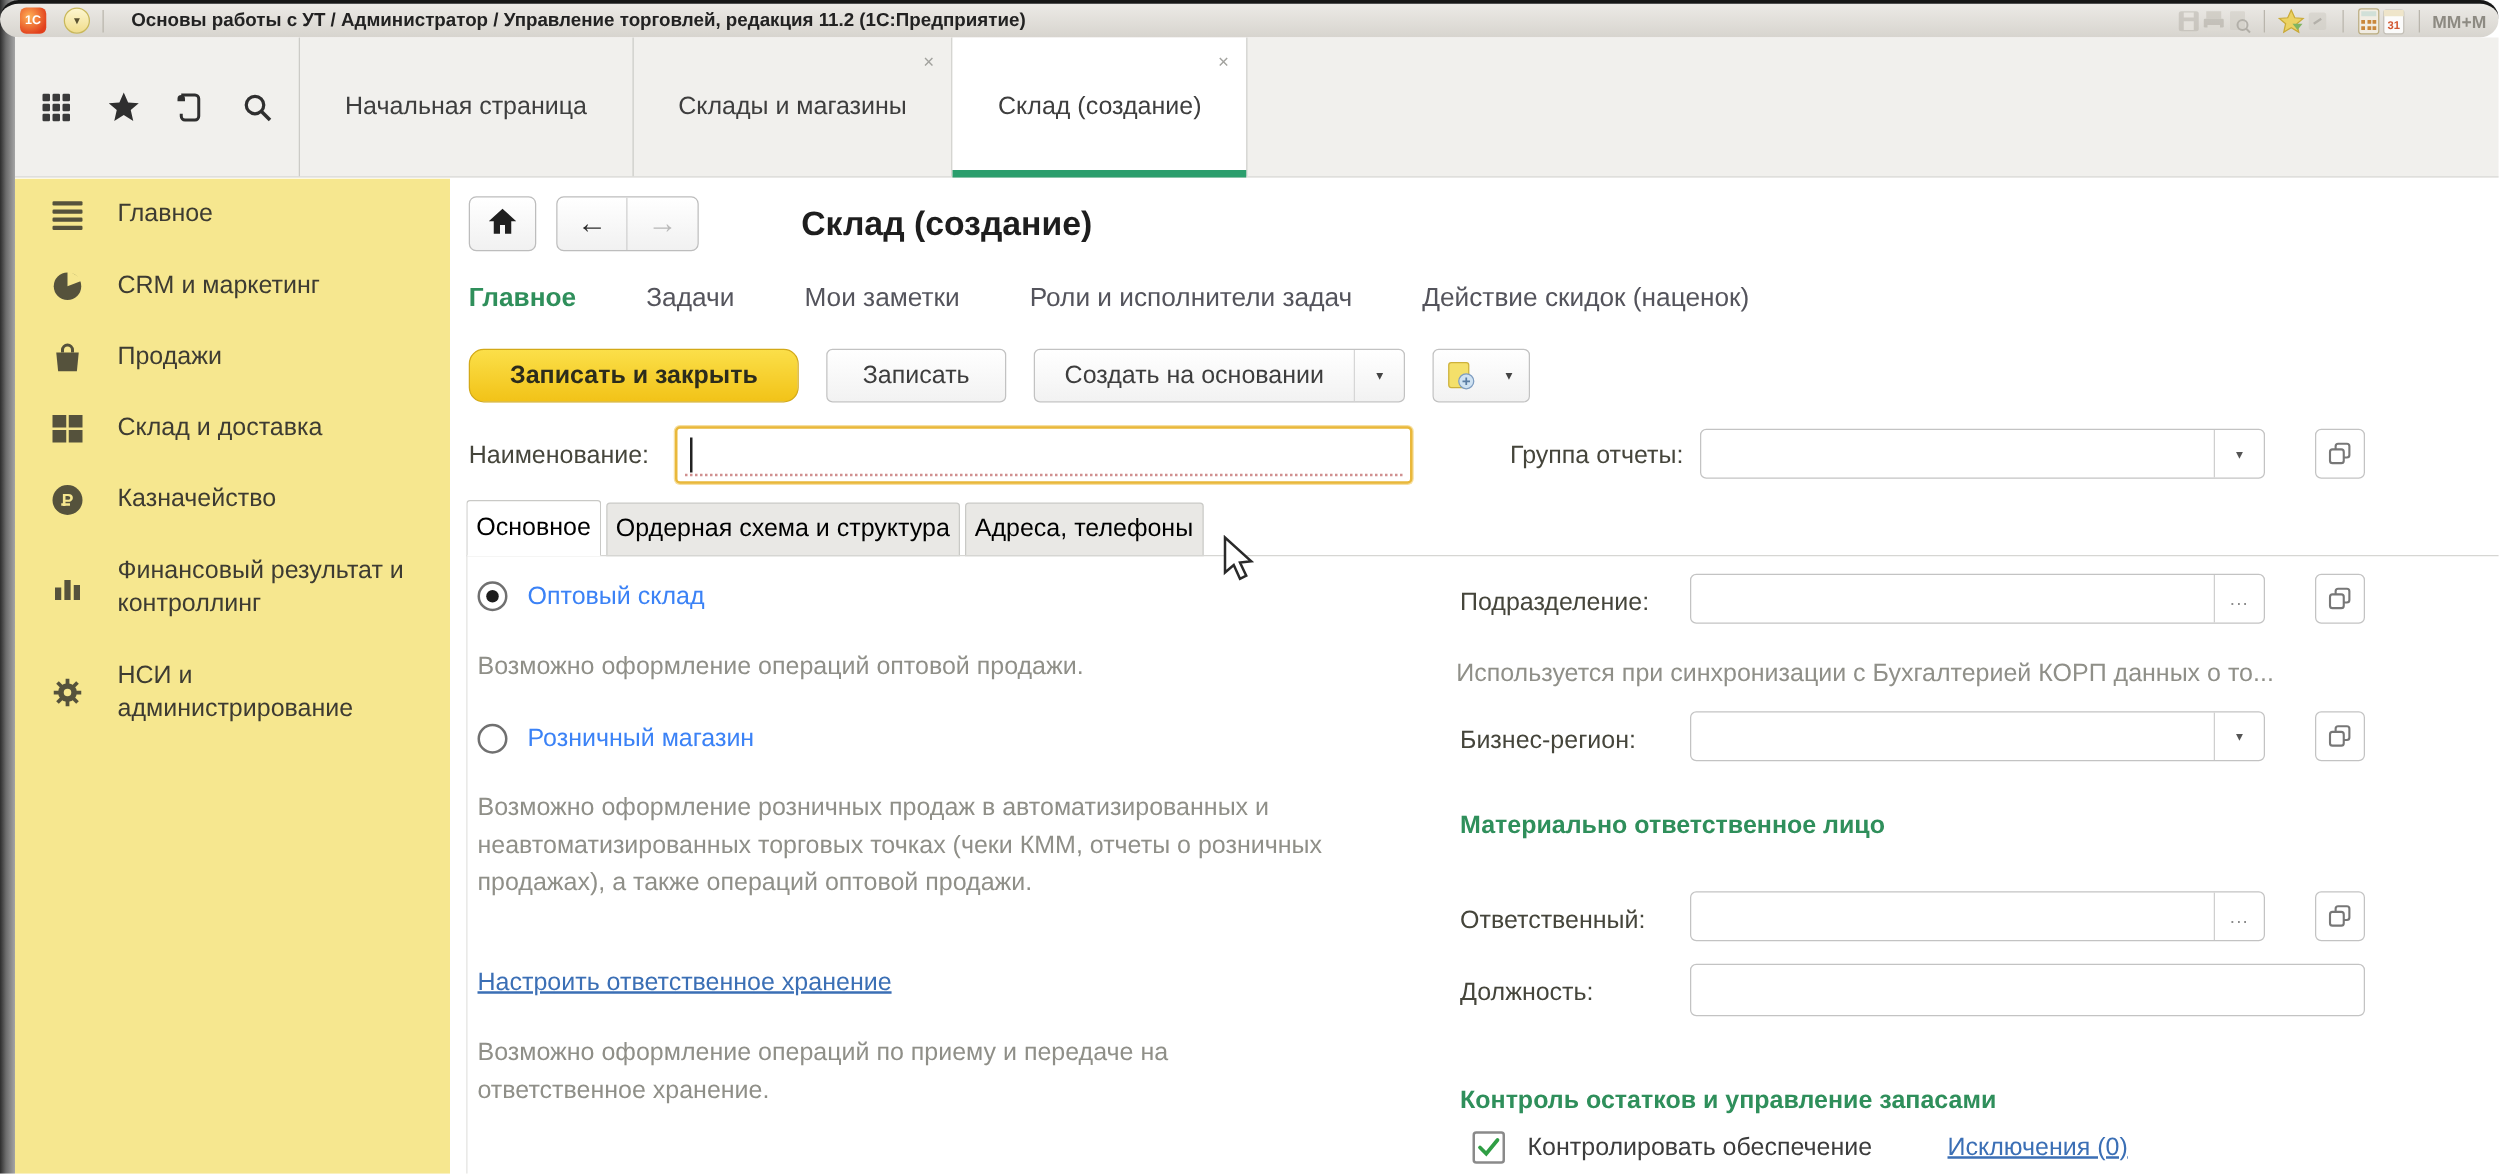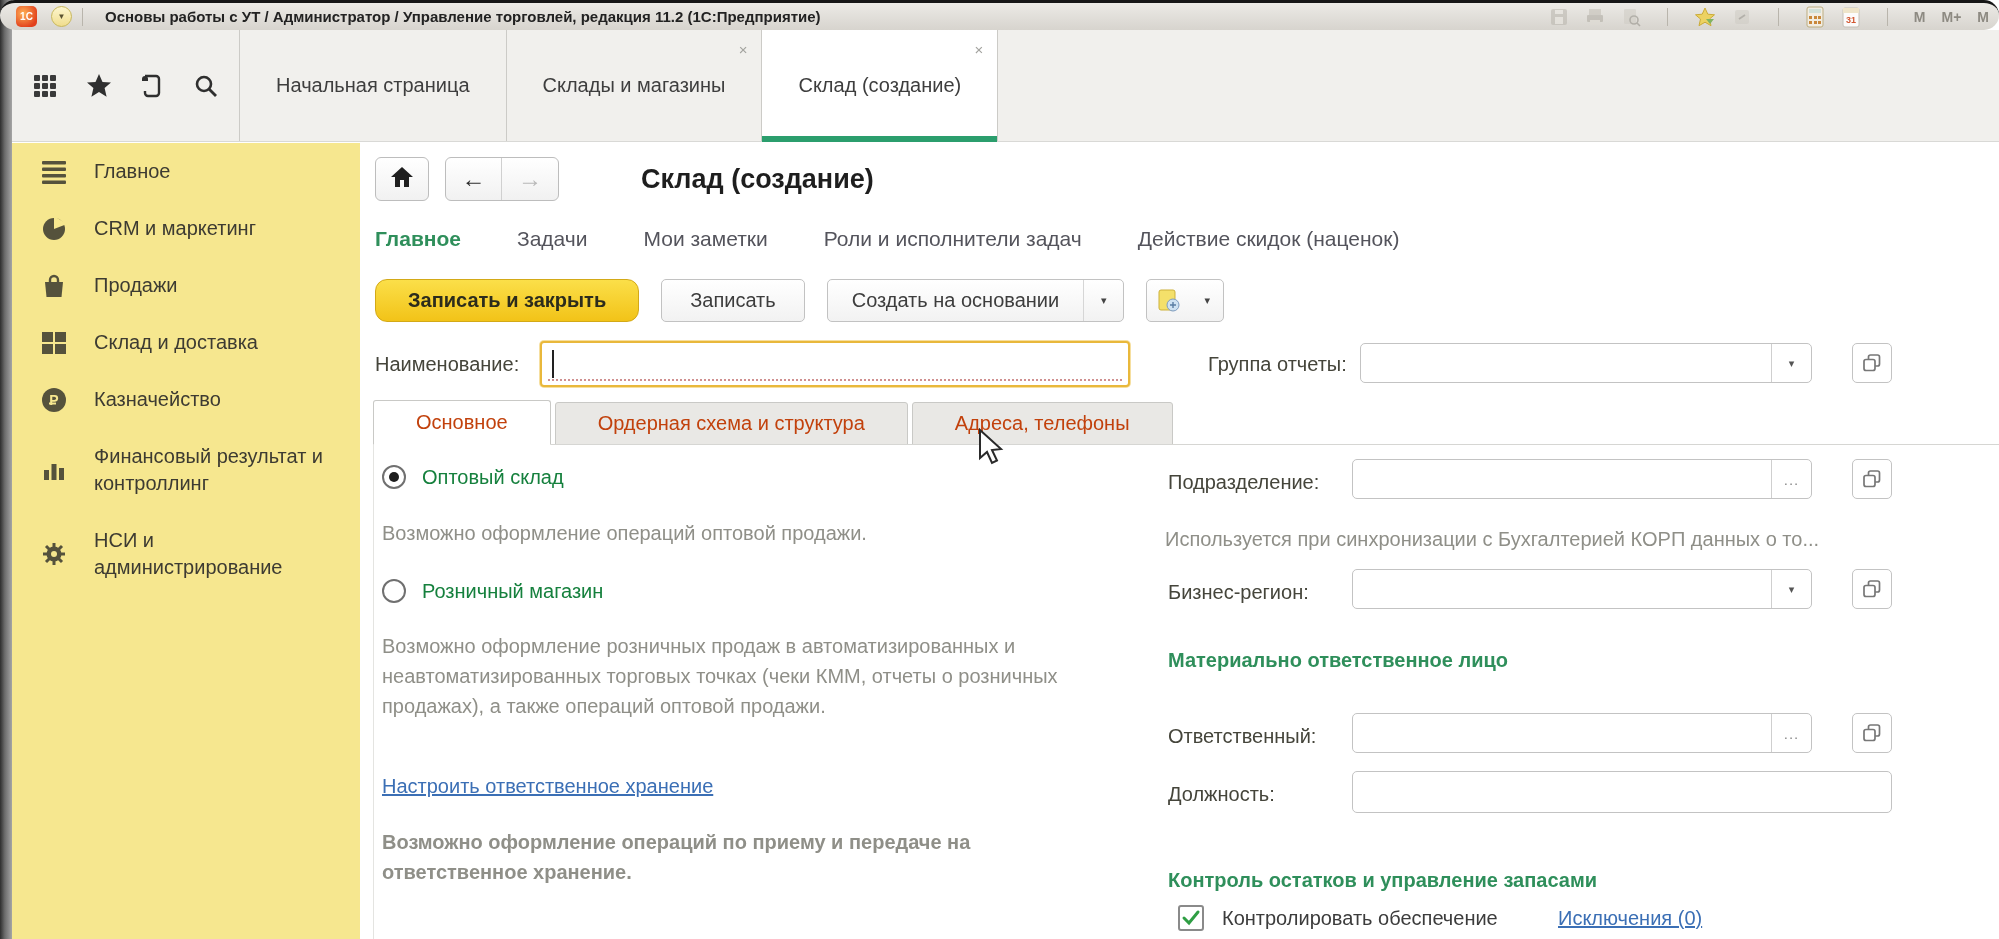--- a/index.html
+++ b/index.html
@@ -16,21 +16,21 @@
     background:linear-gradient(#eceae6,#d7d4ce); border-top:3px solid #161616;
     display:flex; align-items:center; z-index:6;border-radius:15px; }
   .logo-1c { width:21px; height:21px; border-radius:5px; margin-left:16px;
     background:radial-gradient(circle at 35% 35%, #ffb257, #e2401c 75%);
     color:#fff; font-size:10px; font-weight:bold; display:flex; align-items:center; justify-content:center; }
   .menu-circle { width:21px; height:21px; border-radius:50%; margin-left:14px;
     background:linear-gradient(#fdf6cf,#f0dd8d); border:1px solid #c9b85a;
     display:flex; align-items:center; justify-content:center; font-size:8px; color:#5a5231; }
   .tb-sep { width:1px; height:18px; background:#b9b5ac; margin:0 10px; }
   .tb-title { font-size:15px; font-weight:bold; color:#222; margin-left:12px; white-space:nowrap; }
-  .tb-right { margin-left:auto; display:flex; align-items:center; gap:16px; padding-right:10px; }
+  .tb-right { margin-left:auto; display:flex; align-items:center; padding-right:10px; }
   .tb-ic { opacity:.55; display:flex; align-items:center; }
   .tb-m { font-size:14px; font-weight:bold; color:#8d8a82; }
   
   .tabbar { position:absolute; top:30px; left:12px; width:1987px; height:112px;
     background:#f1f0ed; border-bottom:1px solid #d9d9d6; display:flex; z-index:4; }
   .tabbar-icons { width:228px; display:flex; align-items:center; justify-content:space-evenly;
     border-right:1px solid #cccbc7; }
   .tabbar-icons .ic { display:flex; align-items:center; justify-content:center; width:40px; height:40px; }
   .tab { position:relative; display:flex; align-items:center; padding:0 36px;
     font-size:20px; color:#3e3e3e; border-right:1px solid #cccbc7; white-space:nowrap; }
@@ -76,27 +76,27 @@
     border-bottom:2px dotted #d09090; }
   .combo { background:#fff; border:1px solid #c3c3c3; border-radius:5px; display:flex; height:40px; }
   .combo .space { flex:1; }
   .combo .seg { width:40px; border-left:1px solid #cfcfcf; display:flex; align-items:center; justify-content:center;
     font-size:11px; color:#555; }
   .combo .seg.ell { font-size:15px; color:#8a8a8a; letter-spacing:1px; }
   .sq-btn { width:40px; height:40px; border:1px solid #c3c3c3; border-radius:5px; background:#fff;
     display:flex; align-items:center; justify-content:center; }
   
   .form-tabs { top:257px; left:13px; display:flex; align-items:flex-end; }
-  .ftab { height:43px; padding:0 42px; display:flex; align-items:center; font-size:20px; color:#c2410c;
+  .ftab { height:43px; padding:0 7px; display:flex; align-items:center; font-size:20px; color:#000000;
     background:#e9e8e5; border:1px solid #c9c9c6; border-radius:3px 3px 0 0; margin-right:4px; white-space:nowrap; }
   .ftab.active { background:#fff; border-bottom:1px solid #fff; height:45px; z-index:2; }
   .content-top-border { top:301px; left:13px; width:1626px; height:1px; background:#d6d6d3; }
   .content-left-border { top:301px; left:13px; width:1px; height:495px; background:#e4e4e1; }
   
-  .radio-row { display:flex; align-items:center; gap:16px; font-size:20px; color:#15803d; }
+  .radio-row { display:flex; align-items:center; gap:16px; font-size:20px; color:#3b82f6; }
   .radio { width:24px; height:24px; border:2px solid #707070; border-radius:50%; background:#fff; position:relative; }
   .radio.sel::after { content:""; position:absolute; left:5px; top:5px; width:10px; height:10px; border-radius:50%; background:#1d1d1d; }
   .hint { font-size:20px; color:#8f8f88; line-height:30px; }
   .link { font-size:20px; color:#3b6fb5; text-decoration:underline; white-space:nowrap; }
   .ghead { font-size:20px; font-weight:bold; color:#2f8f5b; white-space:nowrap; }
   
   .checkbox { width:26px; height:26px; border:2px solid #8a8a8a; border-radius:3px; background:#fff;
     display:flex; align-items:center; justify-content:center; }
   
   .cursor { position:absolute; left:973px; top:428px; z-index:50; }
@@ -383,21 +383,21 @@
   </div>
   <div class="abs hint" style="top:375px; left:22px; width:760px;">Возможно оформление операций оптовой продажи.</div>
 
   <div class="abs radio-row" style="top:436px; left:22px;">
     <span class="radio"></span>
     <span>Розничный магазин</span>
   </div>
   <div class="abs link" style="top:632px; left:22px;">Настроить ответственное хранение</div>
 
   <div class="abs hint" style="top:488px; left:22px; width:760px;">Возможно оформление розничных продаж в автоматизированных и неавтоматизированных торговых точках (чеки КММ, отчеты о розничных продажах), а также операций оптовой продажи.</div>
-  <div class="abs hint" style="top:684px; left:22px; width:640px;font-weight:bold;">Возможно оформление операций по приему и передаче на ответственное хранение.</div>
+  <div class="abs hint" style="top:684px; left:22px; width:640px;">Возможно оформление операций по приему и передаче на ответственное хранение.</div>
 
   <div class="abs flabel" style="top:328px; left:808px;">Подразделение:</div>
   <div class="abs combo" style="top:316px; left:992px; width:460px;">
     <span class="space"></span>
     <span class="seg ell">...</span>
   </div>
   <div class="abs sq-btn" style="top:316px; left:1492px;">
     <svg width="20" height="20">
         <rect x="6.5" y="2" width="11" height="11" rx="2" fill="none" stroke="#777" stroke-width="1.7"></rect>
         <rect x="2" y="6.5" width="11" height="11" rx="2" fill="#fff" stroke="#777" stroke-width="1.7"></rect>

